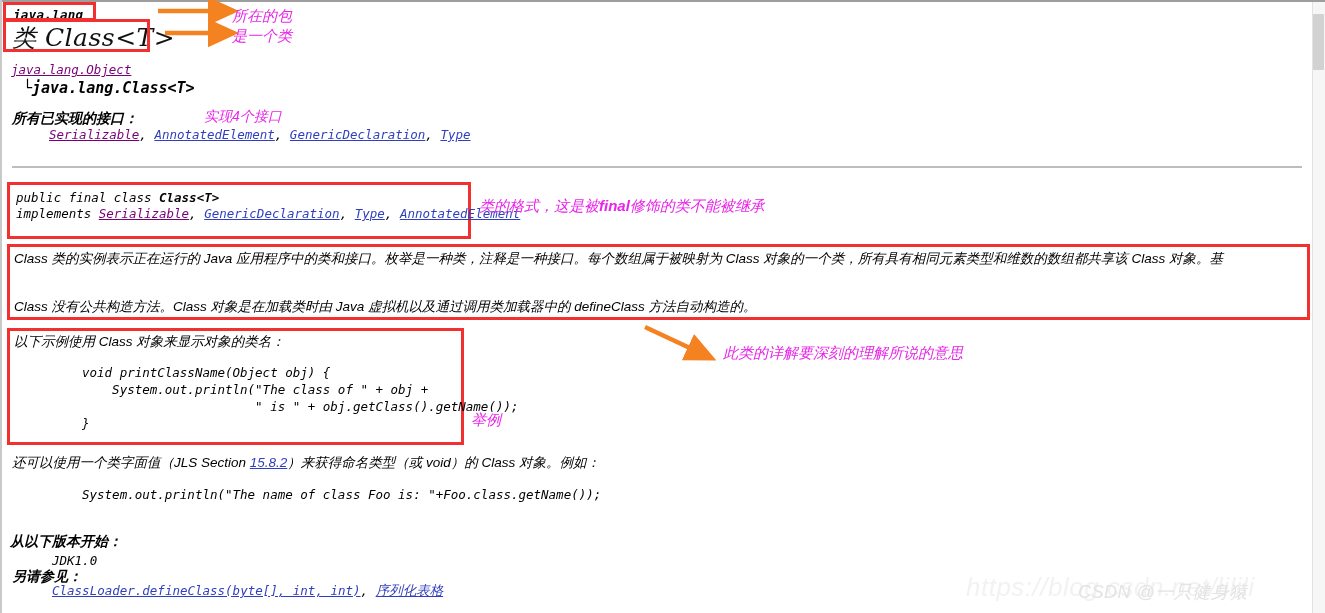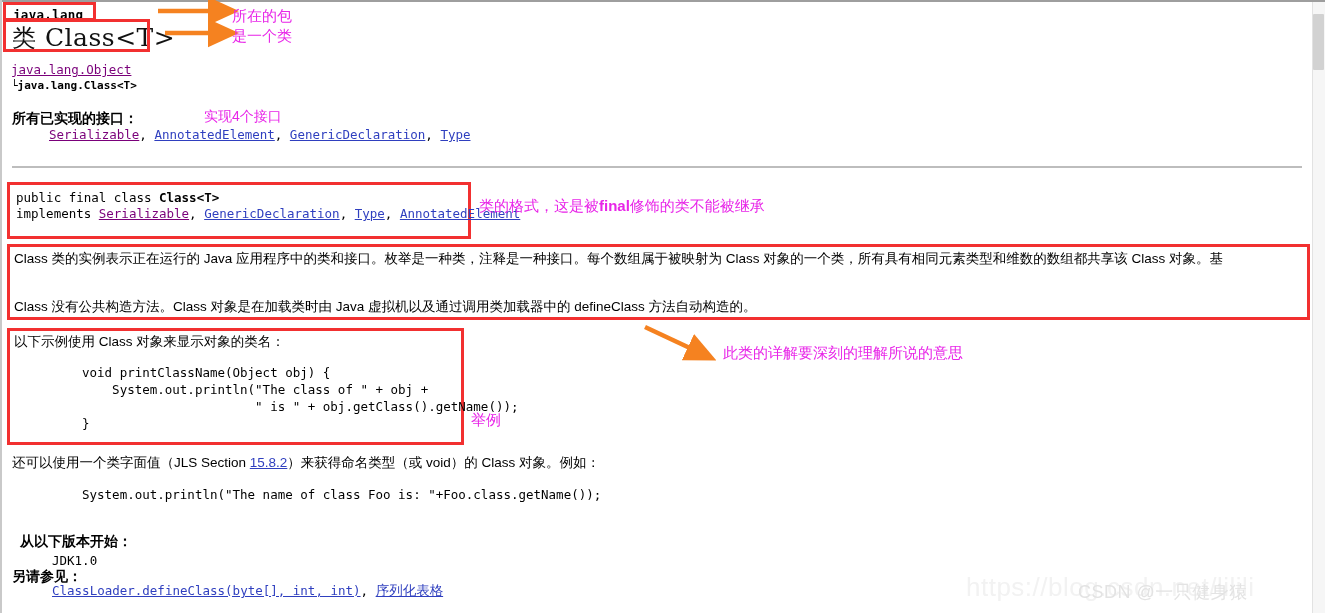--- a/index.html
+++ b/index.html
@@ -7,20 +7,21 @@
     width:1325px;height:613px;
     background:#ffffff;
     font-family:"Liberation Serif", serif;
     overflow:hidden;
   }
   .page{
     position:relative;
     width:1325px;height:452px;
     background:#ffffff;
     box-sizing:border-box;
+    font-style:italic;
   }
   
   .edge-top{position:absolute;left:0;top:0;width:1325px;height:2px;background:#9e9e9e;}
   .edge-left{position:absolute;left:0;top:0;width:2px;height:613px;background:#c9c9c9;}
   .scroll-track{position:absolute;right:0;top:2px;width:13px;height:611px;background:#f6f6f6;border-left:1px solid #e2e2e2;box-sizing:border-box;}
   .scroll-thumb{position:absolute;right:1px;top:12px;width:11px;height:56px;background:#d2d2d2;border-radius:1px;}
 
   .doc{
     position:absolute;left:4px;top:2px;width:1298px;height:611px;
   }
@@ -38,22 +39,22 @@
     white-space:nowrap;
   }
   .title .t-cjk{font-family:"Liberation Sans","DejaVu Sans",sans-serif;font-size:24px;}
 
   .tree-1{
     position:absolute;left:7px;top:60px;
     font-family:"DejaVu Sans Mono",monospace;font-size:12.5px;
     color:#7a007a;text-decoration:underline;
   }
   .tree-2{
-    position:absolute;left:7px;top:77px;
-    font-family:"DejaVu Sans Mono",monospace;font-size:11px;
+    position:absolute;left:19px;top:77px;
+    font-family:"DejaVu Sans Mono",monospace;font-size:15px;
     color:#000;font-weight:bold;white-space:pre;text-align:right;
   }
 
   .sec-head{
     position:absolute;
     font-family:"Liberation Sans","DejaVu Sans",sans-serif;
     font-size:14px;font-weight:bold;color:#000;
   }
   .iface-line{
     position:absolute;left:45px;top:125px;
@@ -102,21 +103,21 @@
   .para2{
     position:absolute;left:8px;top:452px;
     font-family:"Liberation Sans","DejaVu Sans",sans-serif;font-size:13.5px;color:#000;
     white-space:nowrap;
   }
   .code2{
     position:absolute;left:78px;top:485px;
     font-family:"DejaVu Sans Mono",monospace;font-size:12.5px;color:#000;white-space:pre;margin:0;
   }
 
-  .since-head{position:absolute;left:16px;top:531px;}
+  .since-head{position:absolute;left:6px;top:531px;}
   .since-val{
     position:absolute;left:48px;top:551px;
     font-family:"DejaVu Sans Mono",monospace;font-size:12.5px;color:#000;
   }
   .seealso-head{position:absolute;left:8px;top:566px;text-align:right;}
   .seealso-line{
     position:absolute;left:48px;top:580px;
     font-family:"DejaVu Sans Mono",monospace;font-size:12.5px;color:#000;white-space:nowrap;
   }
   .seealso-line .cjklnk{font-family:"Liberation Sans","DejaVu Sans",sans-serif;font-size:13.5px;}

